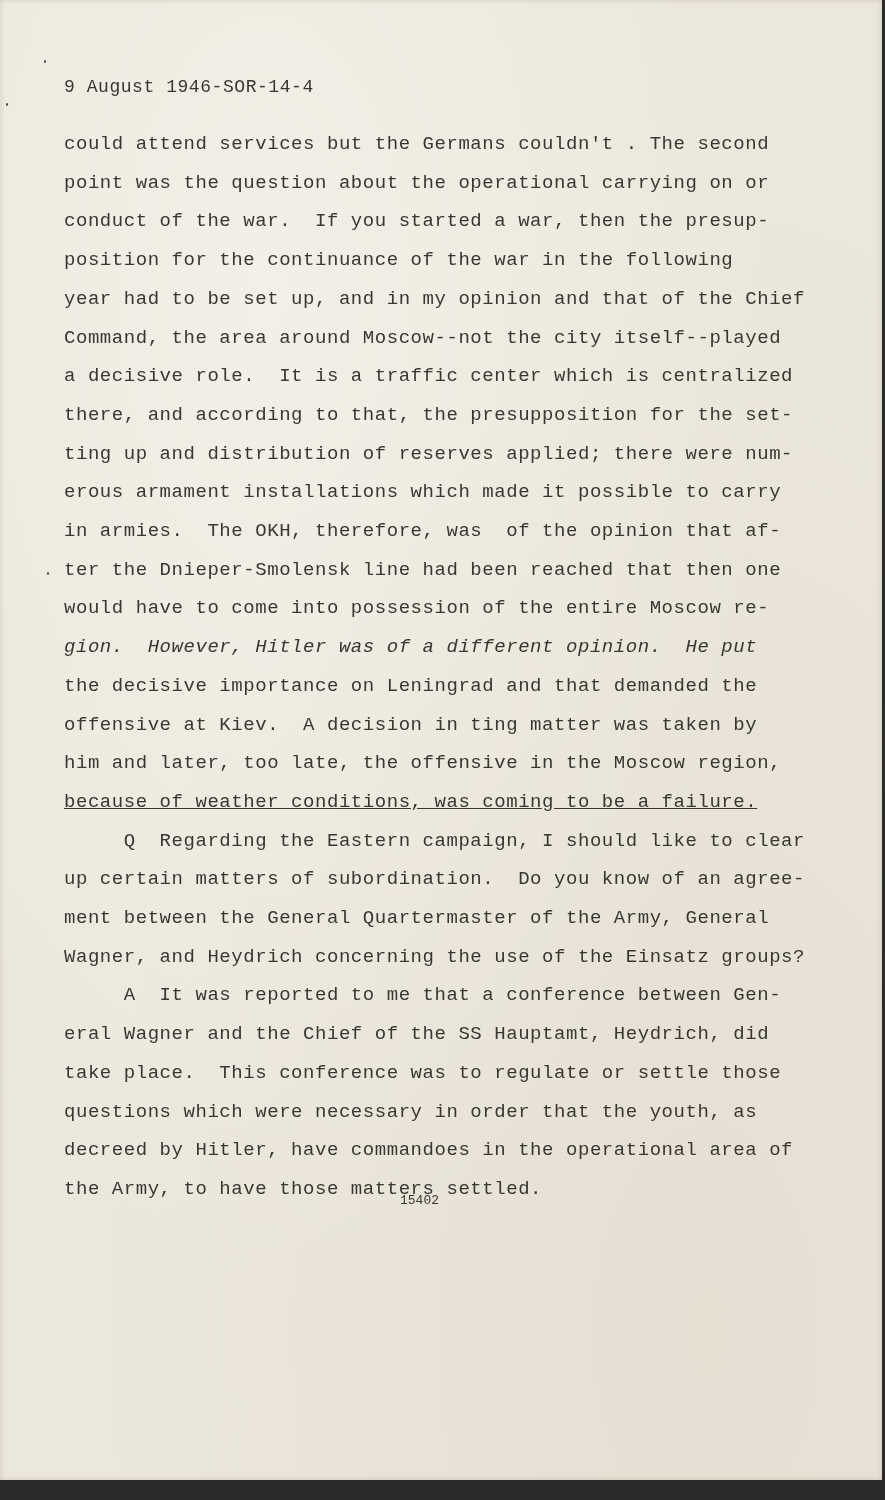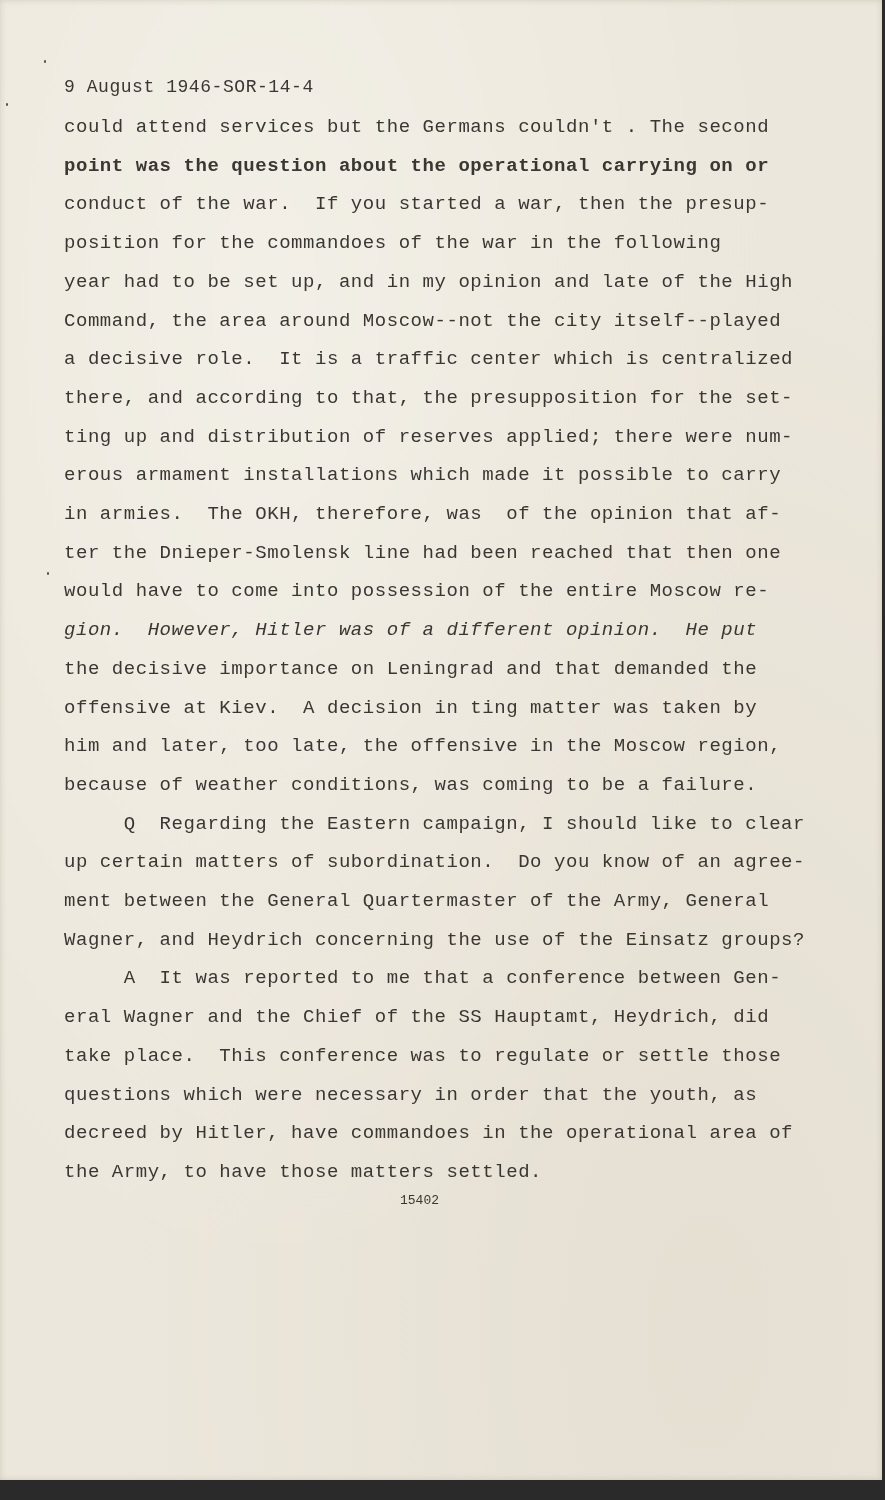--- a/index.html
+++ b/index.html
@@ -33,20 +33,21 @@
       white-space: pre;
       letter-spacing: 0.55px;
     }
     .header {
       left: 64px;
       top: 77px;
       font-size: 18px;
     }
     .line {
       left: 64px;
+      margin-top: 17px;
     }
     .pagenum {
       left: 400px;
       top: 1193px;
       font-size: 13px;
       letter-spacing: 0;
     }
     .speck {
       position: absolute;
       width: 2px;
@@ -55,37 +56,37 @@
       border-radius: 1px;
     }
   </style>
 </head>
 <body>
 
 <div class="page">
   <div class="typed header">9 August 1946-SOR-14-4</div>
   <div id="body-lines">
       <div class="typed line" style="top: 116px;">could attend services but the Germans couldn't . The second</div>
-      <div class="typed line" style="top: 154.7px; font-weight: bold;">point was the question about the operational carrying on or</div>
+      <div class="typed line" style="top: 154.7px;">point was the question about the operational carrying on or</div>
       <div class="typed line" style="top: 193.4px;">conduct of the war.  If you started a war, then the presup-</div>
-      <div class="typed line" style="top: 232.1px;">position for the commandoes of the war in the following</div>
-      <div class="typed line" style="top: 270.8px;">year had to be set up, and in my opinion and late of the High</div>
+      <div class="typed line" style="top: 232.1px;">position for the continuance of the war in the following</div>
+      <div class="typed line" style="top: 270.8px;">year had to be set up, and in my opinion and that of the Chief</div>
       <div class="typed line" style="top: 309.5px;">Command, the area around Moscow--not the city itself--played</div>
       <div class="typed line" style="top: 348.2px;">a decisive role.  It is a traffic center which is centralized</div>
       <div class="typed line" style="top: 386.9px;">there, and according to that, the presupposition for the set-</div>
       <div class="typed line" style="top: 425.6px;">ting up and distribution of reserves applied; there were num-</div>
       <div class="typed line" style="top: 464.3px;">erous armament installations which made it possible to carry</div>
       <div class="typed line" style="top: 503px;">in armies.  The OKH, therefore, was  of the opinion that af-</div>
       <div class="typed line" style="top: 541.7px;">ter the Dnieper-Smolensk line had been reached that then one</div>
       <div class="typed line" style="top: 580.4px;">would have to come into possession of the entire Moscow re-</div>
       <div class="typed line" style="top: 619.1px; font-style: italic;">gion.  However, Hitler was of a different opinion.  He put</div>
       <div class="typed line" style="top: 657.8px;">the decisive importance on Leningrad and that demanded the</div>
       <div class="typed line" style="top: 696.5px;">offensive at Kiev.  A decision in ting matter was taken by</div>
       <div class="typed line" style="top: 735.2px;">him and later, too late, the offensive in the Moscow region,</div>
-      <div class="typed line" style="top: 773.9px;">because of weather conditions, was coming to be a failure.</div>
+      <div class="typed line" style="top: 773.9px; text-decoration: underline;">because of weather conditions, was coming to be a failure.</div>
       <div class="typed line" style="top: 812.6px;">     Q  Regarding the Eastern campaign, I should like to clear</div>
       <div class="typed line" style="top: 851.3px;">up certain matters of subordination.  Do you know of an agree-</div>
       <div class="typed line" style="top: 890px;">ment between the General Quartermaster of the Army, General</div>
       <div class="typed line" style="top: 928.7px;">Wagner, and Heydrich concerning the use of the Einsatz groups?</div>
       <div class="typed line" style="top: 967.4px;">     A  It was reported to me that a conference between Gen-</div>
       <div class="typed line" style="top: 1006.1px;">eral Wagner and the Chief of the SS Hauptamt, Heydrich, did</div>
       <div class="typed line" style="top: 1044.8px;">take place.  This conference was to regulate or settle those</div>
       <div class="typed line" style="top: 1083.5px;">questions which were necessary in order that the youth, as</div>
       <div class="typed line" style="top: 1122.2px;">decreed by Hitler, have commandoes in the operational area of</div>
       <div class="typed line" style="top: 1160.9px; font-family: Liberation Mono, monospace;">the Army, to have those matters settled.</div>

